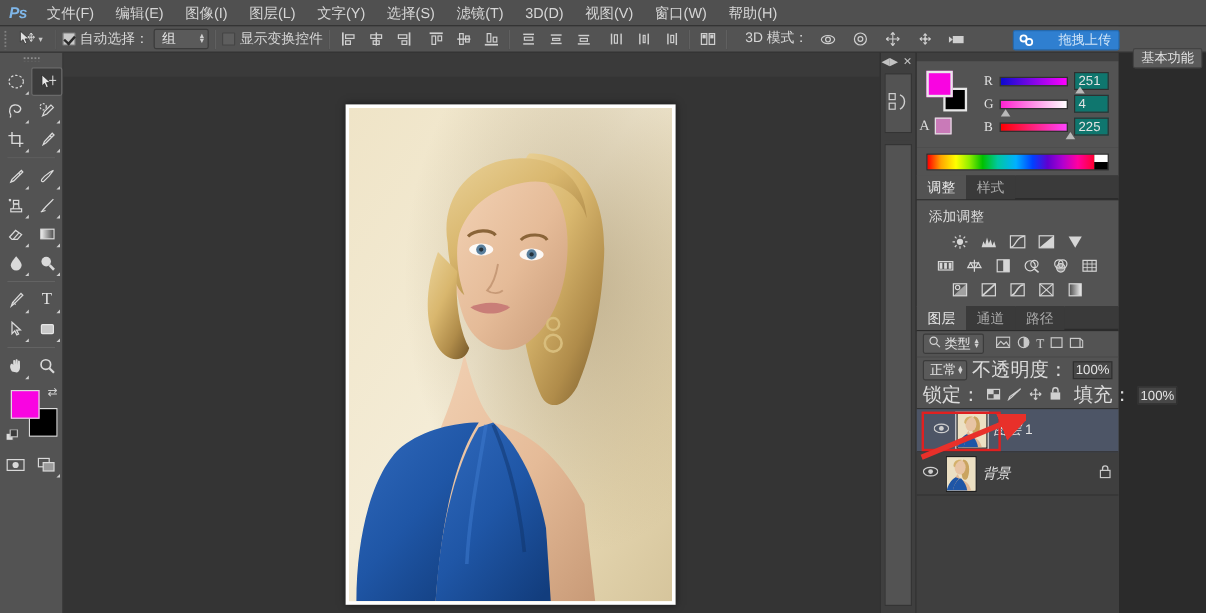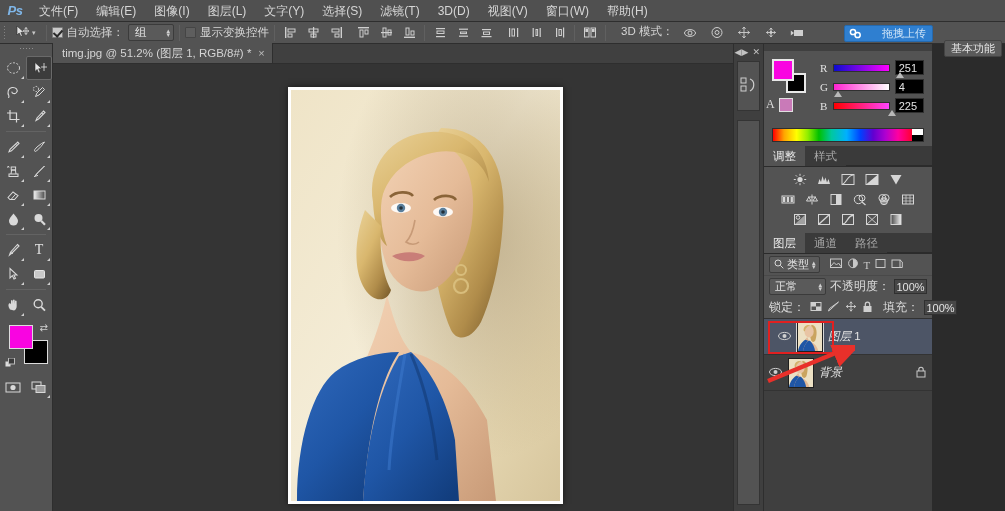--- a/index.html
+++ b/index.html
@@ -191,21 +191,21 @@
   .strack { width: 72px; height: 8px; position: relative; border: 1px solid #303030; }
   .strack.r { background: linear-gradient(to right, #0b0bd0, #ff00ff); }
   .strack.g { background: linear-gradient(to right, #ff22d0, #ffffff); }
   .strack.b { background: linear-gradient(to right, #ff0000, #ff44ff); }
   .sthumb {
     position: absolute; top: 7px; width: 0; height: 0;
     border-left: 4px solid transparent; border-right: 4px solid transparent;
     border-bottom: 6px solid #b9b9b9;
   }
   .sval {
-    width: 36px; height: 15px; background: #000000; border: 1px solid #303030;
+    width: 36px; height: 15px; background: #0f766e; border: 1px solid #303030;
     color: #e3e3e3; font-size: 11px; display: flex; align-items: center; padding-left: 3px;
   }
   .cp-spectrum {
     margin: 5px 8px 0 8px; height: 14px; border: 1px solid #2e2e2e; display: flex;
   }
   .spec-bar {
     flex: 1;
     background: linear-gradient(to right,
       #ff0000 0%, #ffa500 8%, #ffff00 17%, #90ee00 25%, #00c000 33%,
       #00c8a0 42%, #00b0ff 53%, #0040ff 63%, #6000d0 72%,
@@ -237,21 +237,21 @@
   }
   .lp-kind-icons { display: flex; gap: 5px; margin-left: 6px; color: #c9c9c9; font-size: 11px; align-items: center; }
   .lp-row2 {
     display: flex; align-items: center; height: 21px; padding: 0 5px; gap: 4px;
   }
   .blend-sel {
     width: 85px; height: 17px; background: #5a5a5a; border: 1px solid #3b3b3b; border-radius: 2px;
     display: flex; align-items: center; justify-content: space-between; padding: 0 3px 0 5px;
     font-size: 11px; color: #e6e6e6;
   }
-  .lp-lab { font-size: 12px; color: #dcdcdc; white-space: nowrap; }
+  .lp-lab { font-size: 16px; color: #dcdcdc; white-space: nowrap; }
   .num-field {
     height: 15px; min-width: 33px; background: #474747; border: 1px solid #303030;
     color: #e3e3e3; font-size: 11px; display: flex; align-items: center; justify-content: center;
   }
   .lp-row3 { display: flex; align-items: center; height: 21px; padding: 0 5px; gap: 5px; }
   .lock-ico { color: #cfcfcf; font-size: 11px; }
   .layer-list { flex: 1; background: #3f3f3f; border-top: 1px solid #313131; }
   .layer-row {
     height: 36px; display: flex; align-items: center; padding: 0 6px 0 4px; gap: 5px;
     border-bottom: 1px solid #333;
@@ -685,26 +685,20 @@
               <rect x="1" y="1" width="9" height="7" fill="none" stroke="#d9d9d9"></rect>
               <rect x="5" y="4.5" width="9" height="7" fill="#9a9a9a" stroke="#d9d9d9"></rect>
             </svg>
           <span class="corner"></span>
         </div>
       </div>
 
     </div>
   </div>
 
-  <div class="tabbar">
-    <div class="doc-tab">
-      <span>timg.jpg @ 51.2% (图层 1, RGB/8#) *</span>
-      <span class="tab-close">×</span>
-    </div>
-  </div>
 
   <div class="canvas-area">
     <div class="doc-window">
       <div class="photo">
         <svg width="100%" height="100%" viewBox="0 0 269 411" preserveAspectRatio="none">
           <defs>
             <linearGradient id="wallg" x1="0" y1="0" x2="1" y2="1">
               <stop offset="0" stop-color="#efe4c7"></stop>
                 <stop offset="0.45" stop-color="#f4ecd6"></stop>
               <stop offset="0.8" stop-color="#e3d4ae"></stop>
@@ -828,20 +822,21 @@
           </div>
       </div>
     </div>
 
     <div class="panel-tabs">
       <div class="ptab active">调整</div>
       <div class="ptab">样式</div>
       <div class="ptab-fill"></div>
     </div>
     <div class="panel-body adj-panel">
+      <div class="adj-title">添加调整</div>
       <div class="adj-grid">
         <div class="adj-row">
           <div class="adj-btn">
               <svg width="14" height="13">
                 <circle cx="7" cy="6.5" r="2.6" fill="#d6d6d6"></circle>
                 <g stroke="#d6d6d6" stroke-width="1">
                   <path d="M7 .8v2M7 10.2v2M.8 6.5h2M11.2 6.5h2M2.7 2.2l1.4 1.4M9.9 9.4l1.4 1.4M11.3 2.2L9.9 3.6M4.1 9.4l-1.4 1.4"></path>
                 </g>
               </svg>
             </div>

